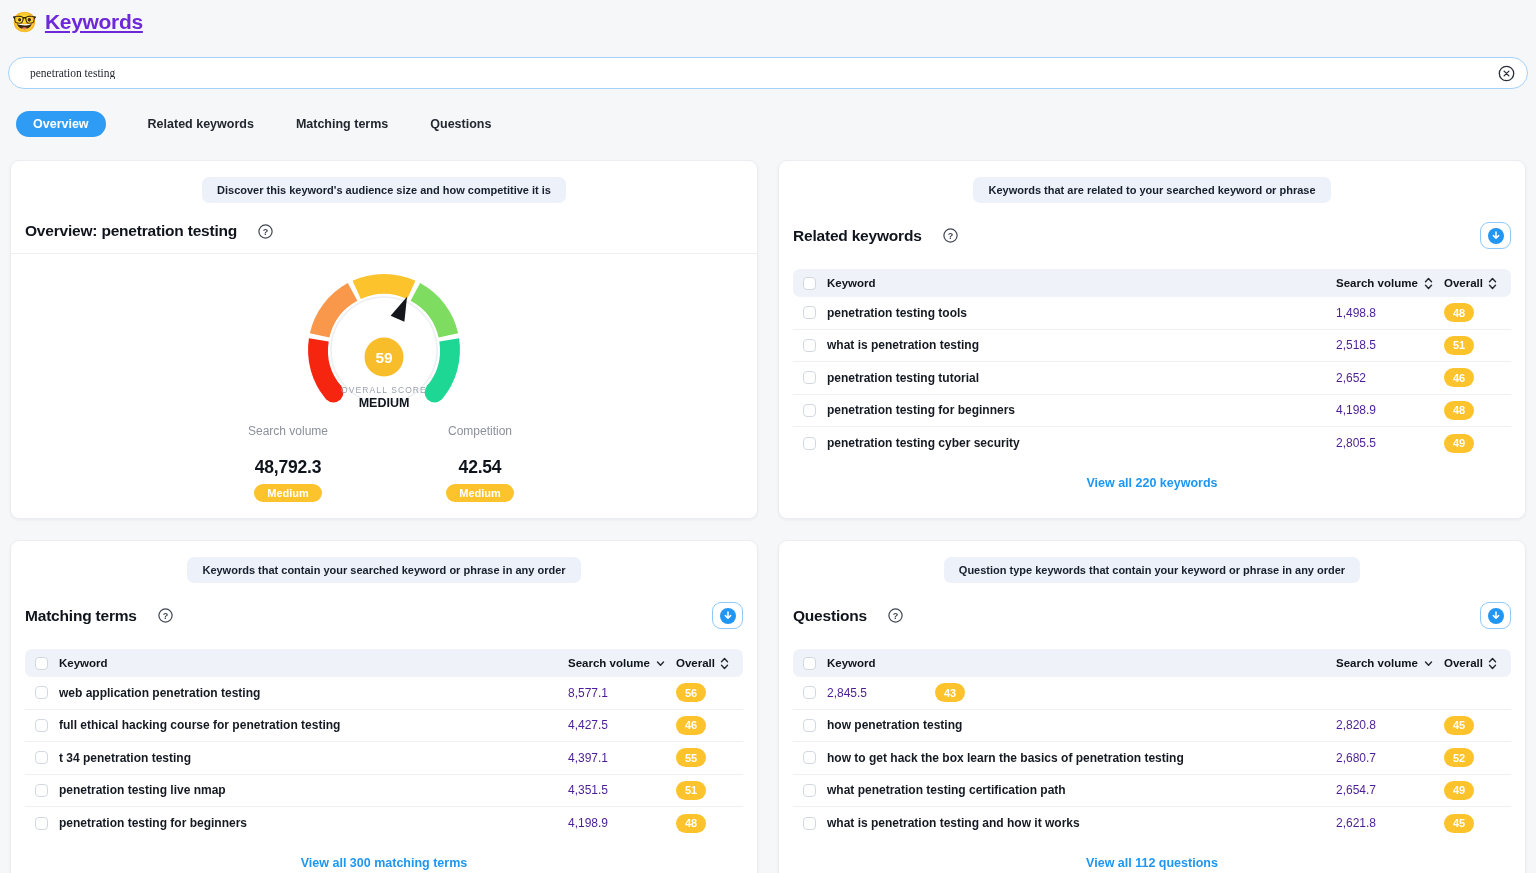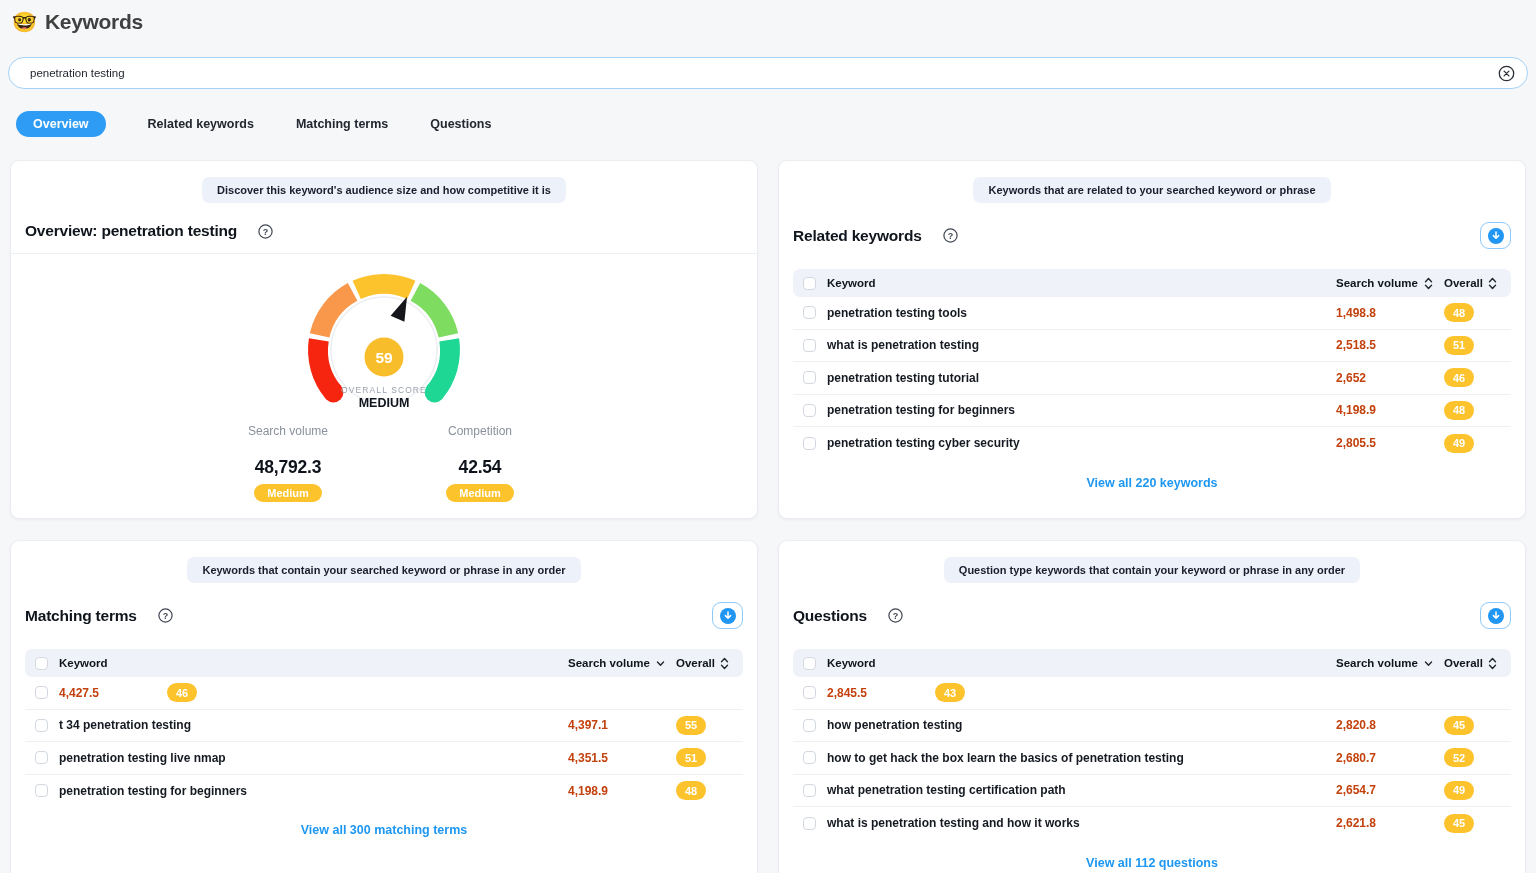--- a/index.html
+++ b/index.html
@@ -6,30 +6,30 @@
   html,body { width:1536px; height:873px; }
   body {
     font-family:"Liberation Sans", sans-serif;
     background:#f6f7f9;
     color:#151a22;
     overflow:hidden;
   }
   
   .app-header { display:flex; align-items:center; gap:8px; padding:10px 12px 0 12px; }
   .logo-emoji { font-size:20px; line-height:1; }
-  .app-title { font-size:21px; font-weight:800; letter-spacing:-0.3px; color:#404040; }
+  .app-title { font-size:21px; font-weight:800; letter-spacing:-0.3px; color:#6d28d9;text-decoration:underline; }
 
   
   .search-wrap {
     margin:23px 8px 0 8px; height:32px;
     border:1px solid #a5d2f8; border-radius:16px;
     background:#fff; display:flex; align-items:center; padding:0 12px 0 21px;
   }
   .search-wrap input {
-    flex:1; border:none; outline:none; font-family:Liberation Sans, sans-serif;
+    flex:1; border:none; outline:none; font-family:Liberation Serif, serif;
     font-size:11.5px; color:#1d222b; background:transparent;
   }
   .clear-btn { width:18px; height:18px; display:flex; align-items:center; justify-content:center; cursor:pointer; }
 
   
   .tabs { display:flex; align-items:flex-start; gap:42px; margin:22px 16px 0 16px; }
   .tab { font-size:12.5px; font-weight:700; color:#23272f; padding:6px 0; cursor:pointer; }
   .tab.active { background:#2e9cf5; color:#fff; padding:6px 17px; border-radius:14px; }
 
   
@@ -78,21 +78,21 @@
   .col-kw { flex:1; }
   .col-vol { width:108px; display:flex; align-items:center; gap:6px; }
   .col-ovr { width:57px; display:flex; align-items:center; gap:5px; }
   .sort-ic { display:flex; cursor:pointer; }
   .trow {
     display:flex; align-items:center; padding:0 10px; height:32.5px;
     border-bottom:1px solid #edf0f4; cursor:pointer;
   }
   .tbody .trow:last-child { border-bottom:none; }
   .trow .kw { flex:1; font-size:12px; font-weight:700; color:#151a22; }
-  .trow .vol { width:108px; font-size:12px; font-weight:700; color:#c2410c; }
+  .trow .vol { width:108px; font-size:12px; font-weight:400; color:#4c1d95; }
   .trow .ovr { width:57px; display:flex; }
   .badge {
     min-width:30px; height:19px; background:#fcc32d; color:#fff; border-radius:10px;
     font-size:11px; font-weight:700; display:flex; align-items:center; justify-content:center;
     padding:0 6px;
   }
   .view-all { text-align:center; margin-top:13px; }
   .view-all span { color:#1d97f2; font-size:12.5px; font-weight:700; cursor:pointer; }
 </style>
 </head>
@@ -296,23 +296,32 @@
         <span>Overall</span>
         <span class="sort-ic">
             <svg width="9" height="13" viewBox="0 0 9 13">
               <path d="M1.5 4.8 L4.5 1.6 L7.5 4.8" fill="none" stroke="#23272f" stroke-width="1.4" stroke-linecap="round" stroke-linejoin="round"></path>
               <path d="M1.5 8.2 L4.5 11.4 L7.5 8.2" fill="none" stroke="#23272f" stroke-width="1.4" stroke-linecap="round" stroke-linejoin="round"></path>
             </svg>
           </span>
       </span>
     </div>
     <div class="tbody">
-
-  <div class="trow">
-    <span class="cb"></span>
+  <div class="trow">
+    <span class="cb"></span>
+    <span class="kw">web application penetration testing</span>
+    <span class="vol">8,577.1</span>
+    <span class="ovr">
+            <span class="badge">56</span>
+          </span>
+  </div>
+
+  <div class="trow">
+    <span class="cb"></span>
+    <span class="kw">full ethical hacking course for penetration testing</span>
     <span class="vol">4,427.5</span>
     <span class="ovr">
             <span class="badge">46</span>
           </span>
   </div>
 
   <div class="trow">
     <span class="cb"></span>
     <span class="kw">t 34 penetration testing</span>
     <span class="vol">4,397.1</span>

